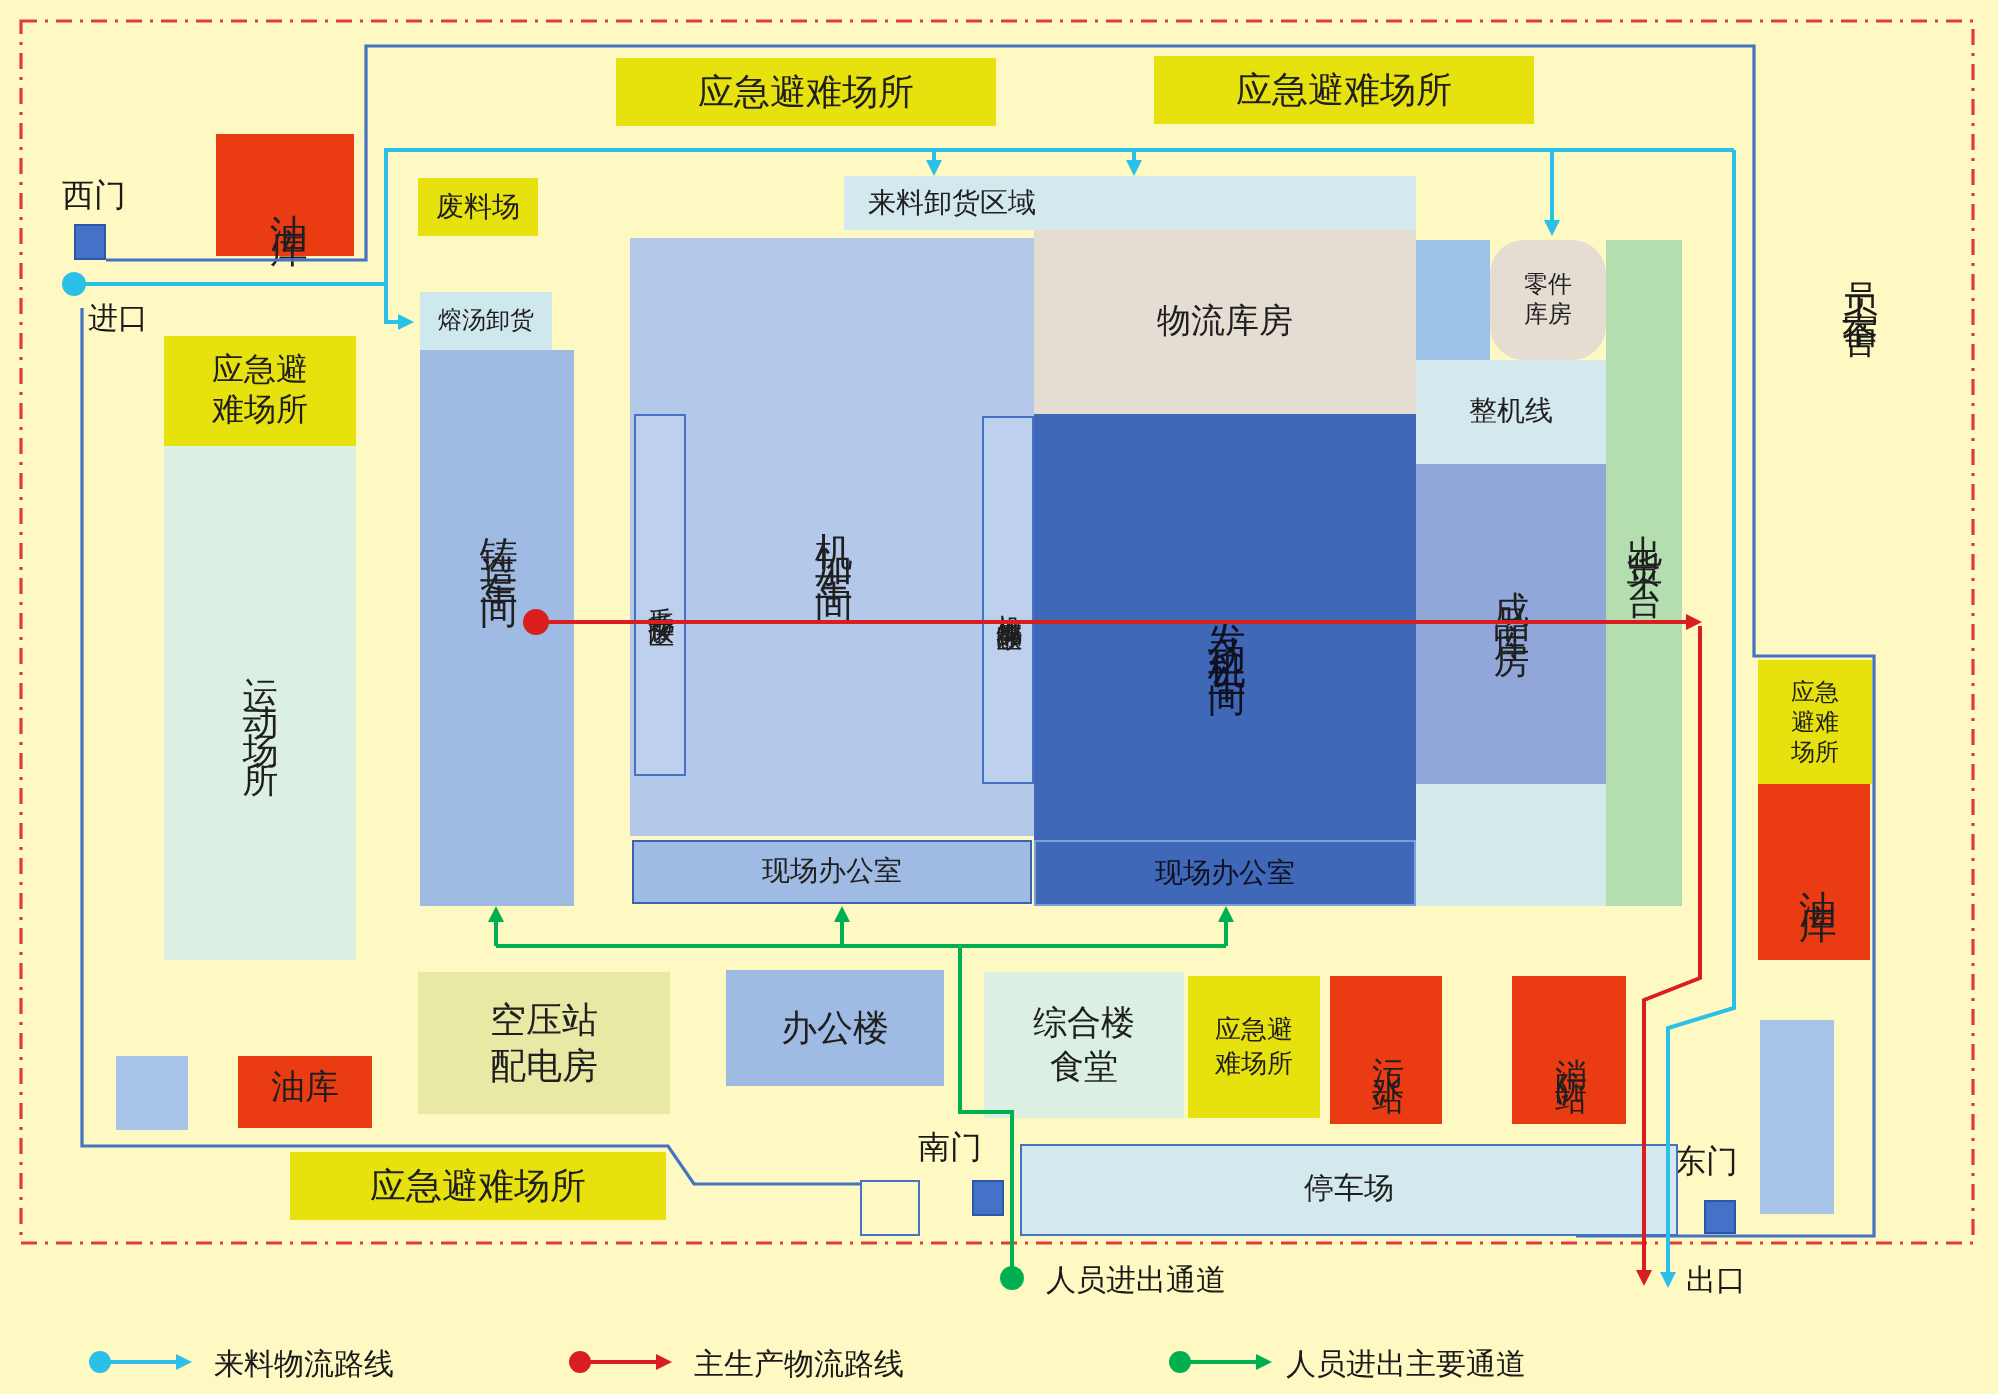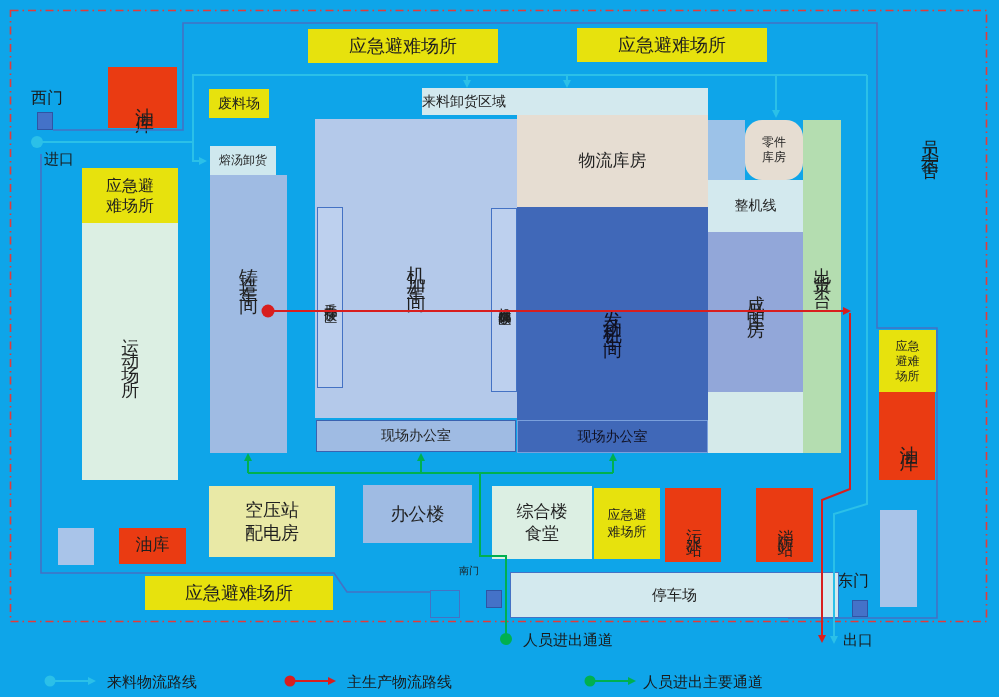--- a/index.html
+++ b/index.html
@@ -1,17 +1,17 @@
 <!DOCTYPE html>
 <html><head>
 <meta charset="utf-8">
 <style>
   html,body{margin:0;padding:0;}
   body{font-family:"Liberation Sans","DejaVu Sans",sans-serif;background:#cfcfcf;}
-  #canvas{position:relative;width:999px;height:697px;background:#0ea5e9;overflow:hidden;
+  #canvas{position:relative;width:999px;height:697px;background:#fef9c3;overflow:hidden;
           color:#1f1f1f;}
   .box{position:absolute;display:flex;align-items:center;justify-content:center;
        text-align:center;box-sizing:border-box;line-height:1.25;}
   .pre{white-space:pre-line;}
   .v{writing-mode:vertical-rl;text-orientation:upright;}
   .lbl{position:absolute;white-space:nowrap;color:#1a1a1a;}
   .yellow{background:#e7e20d;}
   .red{background:#ea3b12;font-family:Liberation Mono, monospace;}
   .blue{background:#9fbbe3;}
   .blue2{background:#b4c9ea;}
@@ -41,21 +41,21 @@
   <div class="box yellow pre z2" style="left:82px;top:168px;width:96px;height:55px;font-size:16px;">应急避
 难场所</div>
   <div class="box pgreen v z1" style="left:82px;top:223px;width:96px;height:257px;font-size:18px;letter-spacing:14px;">运动场所</div>
 
   <div class="box blue v z1" style="left:210px;top:175px;width:77px;height:278px;font-size:19px;letter-spacing:9px;padding-bottom:86px;">铸造车间</div>
 
   <div class="box blue2 v z1" style="left:315px;top:119px;width:202px;height:299px;font-size:19px;letter-spacing:9px;">机加车间</div>
   <div class="box strip v z2" style="left:317px;top:207px;width:26px;height:181px;font-size:13px;letter-spacing:2px;">毛坯存放区</div>
   <div class="box strip v z2" style="left:491px;top:208px;width:26px;height:184px;font-size:13px;letter-spacing:1px;">机加成品存放区</div>
 
-  <div class="box cyanbox z1" style="left:422px;top:88px;width:286px;height:27px;font-size:14px;justify-content:flex-start;">来料卸货区域</div>
+  <div class="box cyanbox z1" style="left:422px;top:88px;width:286px;height:27px;font-size:14px;justify-content:flex-start;padding-left:12px;">来料卸货区域</div>
   <div class="box beige z1" style="left:517px;top:115px;width:191px;height:92px;font-size:17px;">物流库房</div>
 
   <div class="box dkblue v z1" style="left:517px;top:207px;width:191px;height:213px;font-size:19px;letter-spacing:7px;color:#101020;">发动机车间</div>
 
   <div class="box z1" style="left:708px;top:120px;width:37px;height:60px;background:#9cc2e8;"></div>
   <div class="box beige pre z1" style="left:745px;top:120px;width:58px;height:60px;font-size:12px;border-radius:17px;">零件
 库房</div>
   <div class="box cyanbox z1" style="left:708px;top:180px;width:95px;height:52px;font-size:14px;">整机线</div>
   <div class="box v z1" style="left:708px;top:232px;width:95px;height:160px;background:#92a7d9;font-size:18px;letter-spacing:8px;padding-bottom:30px;">成品库房</div>
   <div class="box z1" style="left:708px;top:392px;width:95px;height:61px;background:#d5eaea;"></div>
@@ -86,21 +86,21 @@
   <div class="box cyanbox z2" style="left:510px;top:572px;width:329px;height:46px;font-size:15px;border:1.5px solid #4472c4;">停车场</div>
   <div class="box z1" style="left:430px;top:590px;width:30px;height:28px;border:1.5px solid #4472c4;background:transparent;"></div>
   <div class="box z1" style="left:880px;top:510px;width:37px;height:97px;background:#a9c4e9;"></div>
 
   <div class="box gate z3" style="left:37px;top:112px;width:16px;height:18px;"></div>
   <div class="box gate z3" style="left:486px;top:590px;width:16px;height:18px;"></div>
   <div class="box gate z3" style="left:852px;top:600px;width:16px;height:17px;"></div>
 
   <div class="lbl" style="left:31px;top:88px;font-size:16px;">西门</div>
   <div class="lbl" style="left:44px;top:150px;font-size:15px;">进口</div>
-  <div class="lbl" style="left:459px;top:564px;font-size:10px;">南门</div>
+  <div class="lbl" style="left:459px;top:564px;font-size:16px;">南门</div>
   <div class="lbl" style="left:837px;top:571px;font-size:16px;">东门</div>
   <div class="lbl" style="left:843px;top:631px;font-size:15px;">出口</div>
   <div class="lbl" style="left:523px;top:631px;font-size:15px;">人员进出通道</div>
   <div class="lbl v" style="left:918px;top:126px;font-size:18px;letter-spacing:7px;height:110px;">员工宿舍</div>
 
   <div class="lbl" style="left:107px;top:673px;font-size:15px;">来料物流路线</div>
   <div class="lbl" style="left:347px;top:673px;font-size:15px;">主生产物流路线</div>
   <div class="lbl" style="left:643px;top:673px;font-size:15px;">人员进出主要通道</div>
 
   <svg class="overlay" width="999" height="697" viewBox="0 0 999 697">

